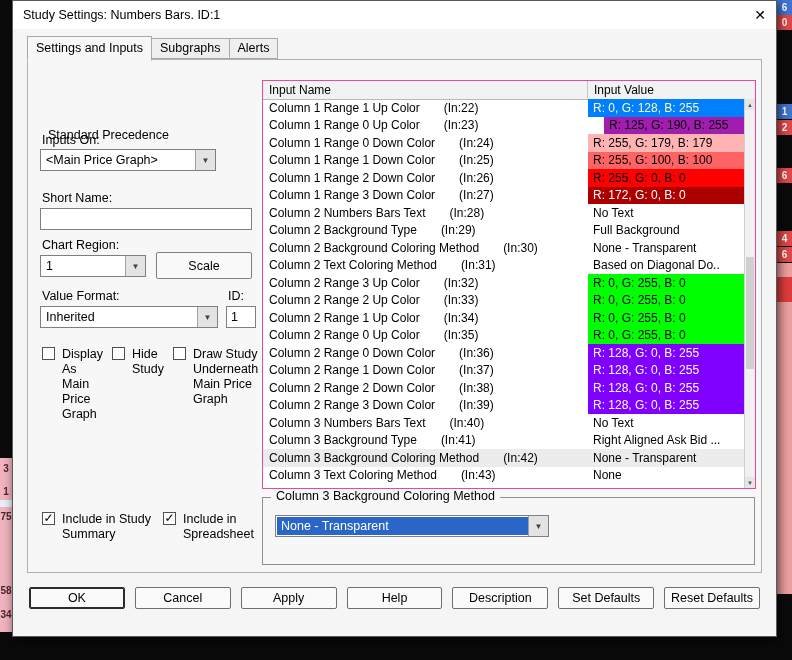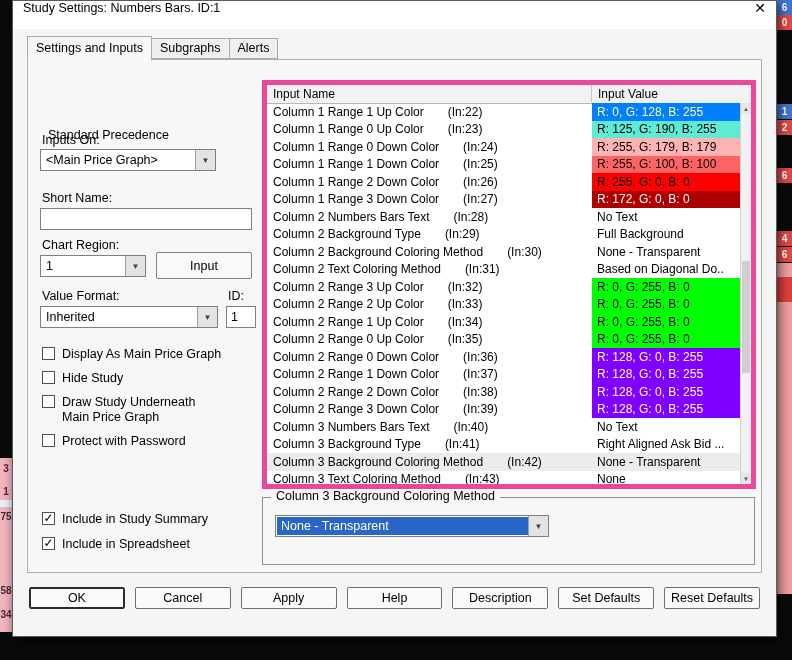--- a/index.html
+++ b/index.html
@@ -10,21 +10,21 @@
   .edge.left{left:0;width:12px;}
   .edge.right{right:0;width:15px;}
   .edge .strip{position:absolute;left:0;right:0;}
   .edge .edgecell{position:absolute;left:0;right:0;height:15px;font-size:10px;font-weight:bold;
     display:flex;align-items:center;justify-content:center;overflow:hidden;}
 
   
   .dialog{position:absolute;left:12px;top:0;width:765px;height:637px;background:#f5f5f5;
     border:1px solid #5a5a5a;box-sizing:border-box;box-shadow:2px 4px 10px rgba(0,0,0,.65);}
   .titlebar{position:absolute;left:0;top:0;right:0;height:28px;background:#ffffff;
-    display:flex;align-items:flex-start;justify-content:space-between;padding:0 10px;box-sizing:border-box;}
+    display:flex;align-items:center;justify-content:space-between;padding:0 10px;box-sizing:border-box;}
   .title{font-size:12.5px;}
   .close{font-size:14px;line-height:14px;cursor:default;}
 
   .tabs{position:absolute;left:14px;top:37px;display:flex;z-index:3;}
   .tab{font-size:12.5px;height:19px;line-height:19px;padding:0 8px;background:#efefef;
     border:1px solid #a9a9a9;margin-right:-1px;}
   .tab.active{height:23px;line-height:22px;margin-top:-2px;background:#f7f7f7;border-bottom:1px solid #f7f7f7;}
 
   .panel{position:absolute;left:14px;top:58px;width:735px;height:514px;background:#f7f7f7;
     border:1px solid #b0b0b0;box-sizing:border-box;}
@@ -38,29 +38,29 @@
   .arrowbox{width:19px;background:#e3e3e3;border-left:1px solid #a0a0a0;display:flex;
     align-items:center;justify-content:center;font-size:8px;color:#404040;flex:none;}
   .combo.selected .combo-text{background:#2a66c8;color:#fff;margin:1px 0 1px 1px;padding-left:4px;}
 
   .textinput{position:absolute;height:22px;border:1px solid #7f7f7f;background:#fff;
     box-sizing:border-box;font:12.5px "Liberation Sans",sans-serif;padding:0 4px;}
 
   .pushbtn{position:absolute;height:27px;background:#f9f9f9;border:1px solid #808080;
     border-radius:2px;font:12.5px "Liberation Sans",sans-serif;}
 
-  .optcol{position:absolute;display:flex;flex-direction:column;}
+  .optcol{position:absolute;display:flex;flex-direction:row;}
   .checkrow{display:flex;gap:7px;font-size:12.5px;line-height:15px;align-items:flex-start;}
   .checkbox{width:13px;height:13px;box-sizing:border-box;border:1px solid #505050;background:#fff;
     flex:none;font-size:12px;line-height:11px;text-align:center;}
   .checklabel{white-space:pre-line;}
 
   
   .table{position:absolute;left:234px;top:20px;width:494px;height:409px;background:#fff;
-    border:5px solid #ec4899;box-sizing:border-box;}
+    border:1px solid #ec4899;box-sizing:border-box;}
   .thead{display:flex;height:18px;line-height:18px;background:#f2f2f2;border-bottom:1px solid #b8b8b8;font-size:12px;}
   .th-name{width:325px;padding-left:6px;border-right:1px solid #c8c8c8;box-sizing:border-box;}
   .th-value{flex:1;padding-left:6px;}
   .rows{position:absolute;left:0;top:18px;right:11px;bottom:0;overflow:hidden;}
   .row{display:flex;height:17.5px;font-size:12px;align-items:stretch;}
   .row.selected{background:#ececec;}
   .cell-name{width:325px;box-sizing:border-box;padding-left:6px;white-space:nowrap;overflow:hidden;
     display:flex;align-items:center;}
   .in-num{margin-left:24px;}
   .cell-value{flex:1;display:flex;align-items:center;padding-left:5px;white-space:nowrap;overflow:hidden;}
@@ -128,21 +128,21 @@
     </div>
 
     <div class="lbl" style="left:14px;top:131px;">Short Name:</div>
     <input class="textinput" style="left: 12px; top: 148px; width: 212px;" value="">
 
     <div class="lbl" style="left:14px;top:178px;">Chart Region:</div>
     <div class="combo" style="left:12px;top:195px;width:106px;">
       <span class="combo-text">1</span>
       <span class="arrowbox">▼</span>
     </div>
-    <button class="pushbtn" style="left:128px;top:192px;width:96px;">Input</button>
+    <button class="pushbtn" style="left:128px;top:192px;width:96px;">Scale</button>
 
     <div class="lbl" style="left:14px;top:229px;">Value Format:</div>
     <div class="lbl" style="left:200px;top:229px;">ID:</div>
     <div class="combo" style="left:12px;top:246px;width:178px;">
       <span class="combo-text">Inherited</span>
       <span class="arrowbox">▼</span>
     </div>
     <input class="textinput" style="left: 198px; top: 246px; width: 30px;" value="1">
 
     <div class="optcol" style="left:14px;top:287px;width:212px;gap:9px;">
@@ -186,21 +186,21 @@
               <span>Column 1 Range 1 Up Color</span>
               <span class="in-num">(In:22)</span>
             </span>
             <span class="cell-value" style="background: rgb(0, 128, 255); color: #fef9c3;">R: 0, G: 128, B: 255</span>
           </div>
           <div class="row">
             <span class="cell-name">
               <span>Column 1 Range 0 Up Color</span>
               <span class="in-num">(In:23)</span>
             </span>
-            <span class="cell-value" style="background: #5eead4; color: rgb(0, 0, 0);">R: 125, G: 190, B: 255</span>
+            <span class="cell-value" style="background: #a21caf; color: rgb(0, 0, 0); margin-left: 16px;">R: 125, G: 190, B: 255</span>
           </div>
           <div class="row">
             <span class="cell-name">
               <span>Column 1 Range 0 Down Color</span>
               <span class="in-num">(In:24)</span>
             </span>
             <span class="cell-value" style="background: rgb(255, 179, 179); color: rgb(0, 0, 0);">R: 255, G: 179, B: 179</span>
           </div>
           <div class="row">
             <span class="cell-name">

